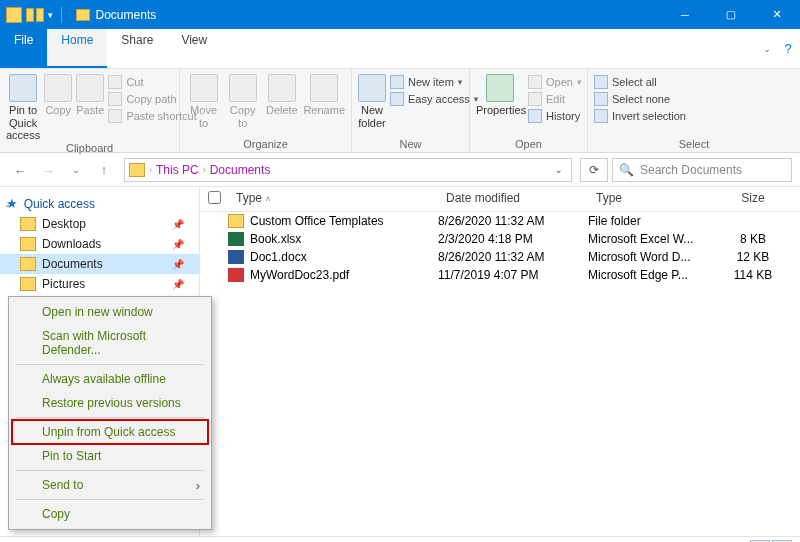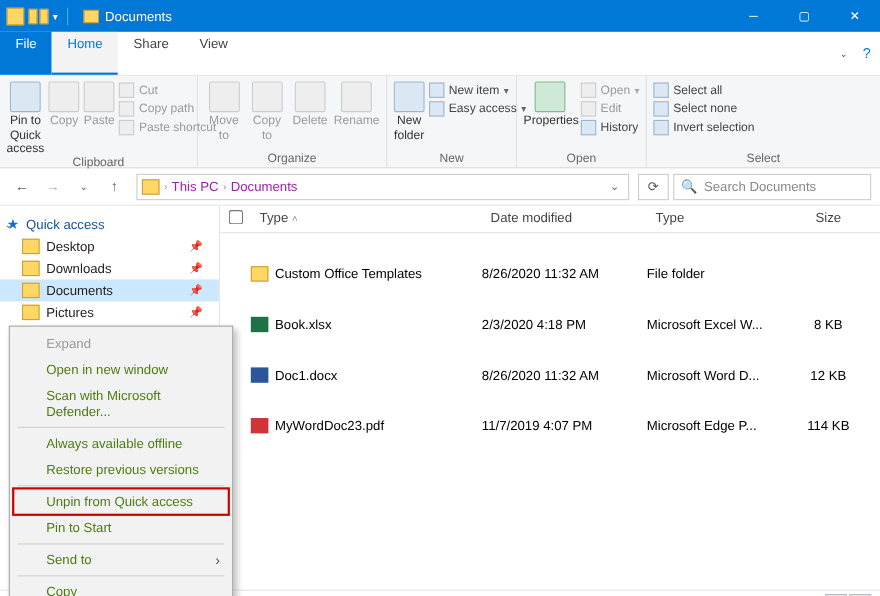--- a/index.html
+++ b/index.html
@@ -55,21 +55,21 @@
   .side-item.sel{ background:#cce8ff;}
   .side-item .expand{ position:absolute; left:4px; color:#666; font-size:9px;}
   .filepane { flex:1; overflow:hidden;}
   .colheads { display:flex; border-bottom:1px solid #e5e5e5; font-size:12px; color:#444; padding:4px 0;}
   .colheads div{ padding:0 8px;}
   .col-cb{ width:28px; text-align:center;}
   .col-name{ width:210px;}
   .col-date{ width:150px;}
   .col-type{ width:130px;}
   .col-size{ width:70px; text-align:center;}
-  .row { display:flex; align-items:center; padding:2px 0; font-size:12px;margin-top:28px;}
+  .row { display:flex; align-items:center; padding:2px 0; font-size:12px;}
   .row .ic{ width:16px; height:14px; margin-right:6px;}
   .row .ic.folder{ background:#ffd765; border:1px solid #caa03a;}
   .row .ic.xlsx{ background:#1f7246;}
   .row .ic.docx{ background:#2b579a;}
   .row .ic.pdf{ background:#d13438;}
   .statusbar { height:22px; border-top:1px solid #e5e5e5; display:flex; align-items:center; padding:0 8px; font-size:11px; color:#555; gap:8px;}
   .statusbar .spacer{flex:1;}
   .viewbtns { display:flex; gap:2px;}
   .viewbtns span{ width:20px; height:16px; border:1px solid #bbb; background:#e8f0fa;}
   
@@ -328,21 +328,20 @@
 <div class="statusbar">
   <span>4 items</span>
   <div class="spacer"></div>
   <div class="viewbtns">
     <span></span>
     <span></span>
   </div>
 </div>
 
 <div class="ctxmenu" id="ctxmenu">
-    <div class="item dim">Expand</div>
     <div class="item">Open in new window</div>
     <div class="item">Scan with Microsoft Defender...</div>
     <div class="sep"></div>
     <div class="item">Always available offline</div>
     <div class="item">Restore previous versions</div>
     <div class="sep"></div>
     <div class="item highlight">Unpin from Quick access</div>
     <div class="item">Pin to Start</div>
     <div class="sep"></div>
     <div class="item sub">Send to</div>

